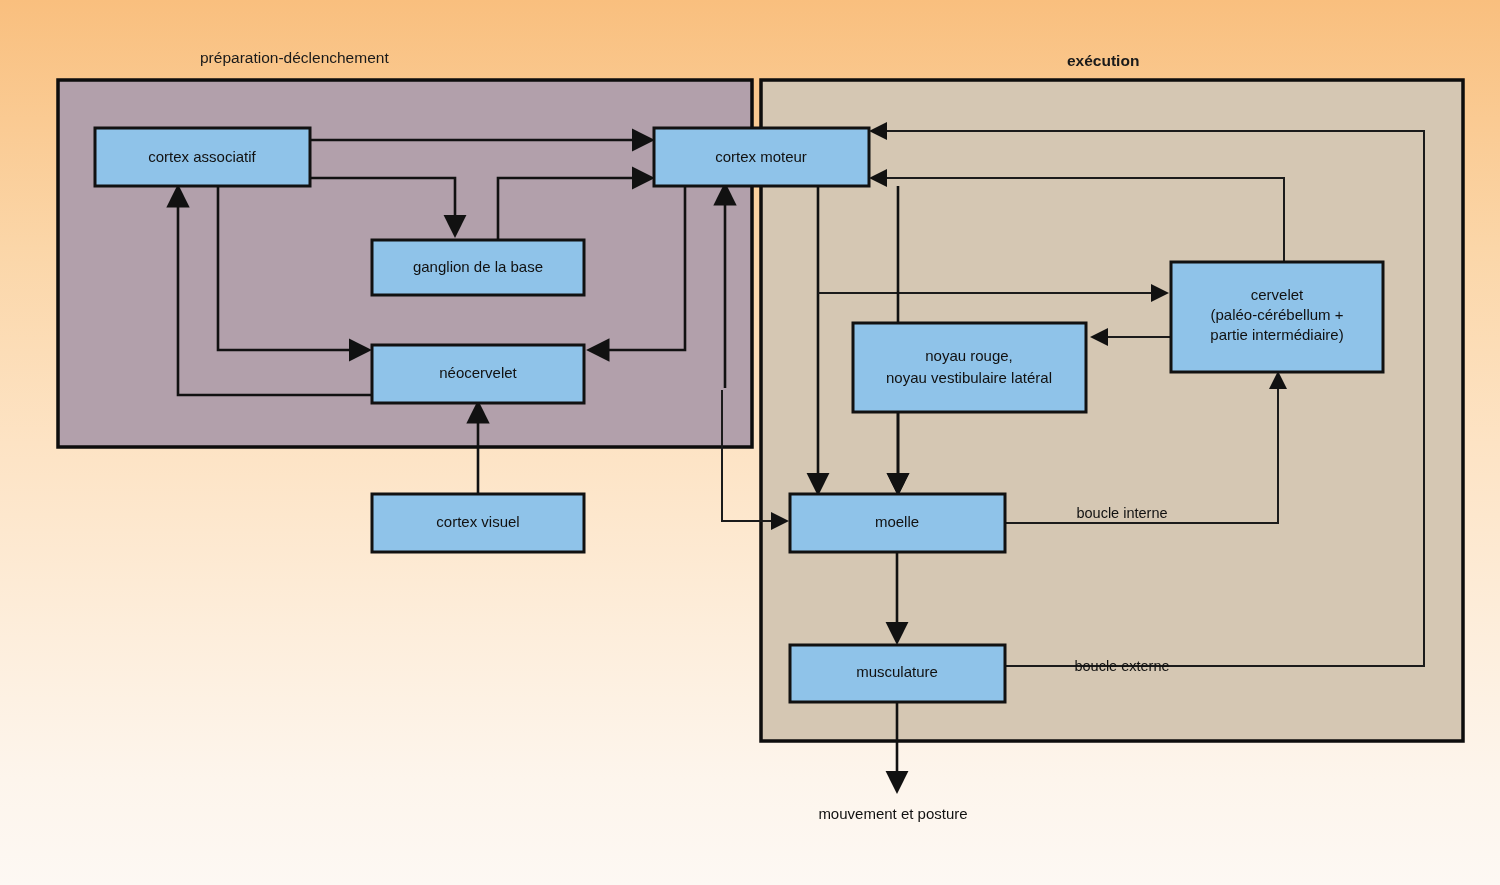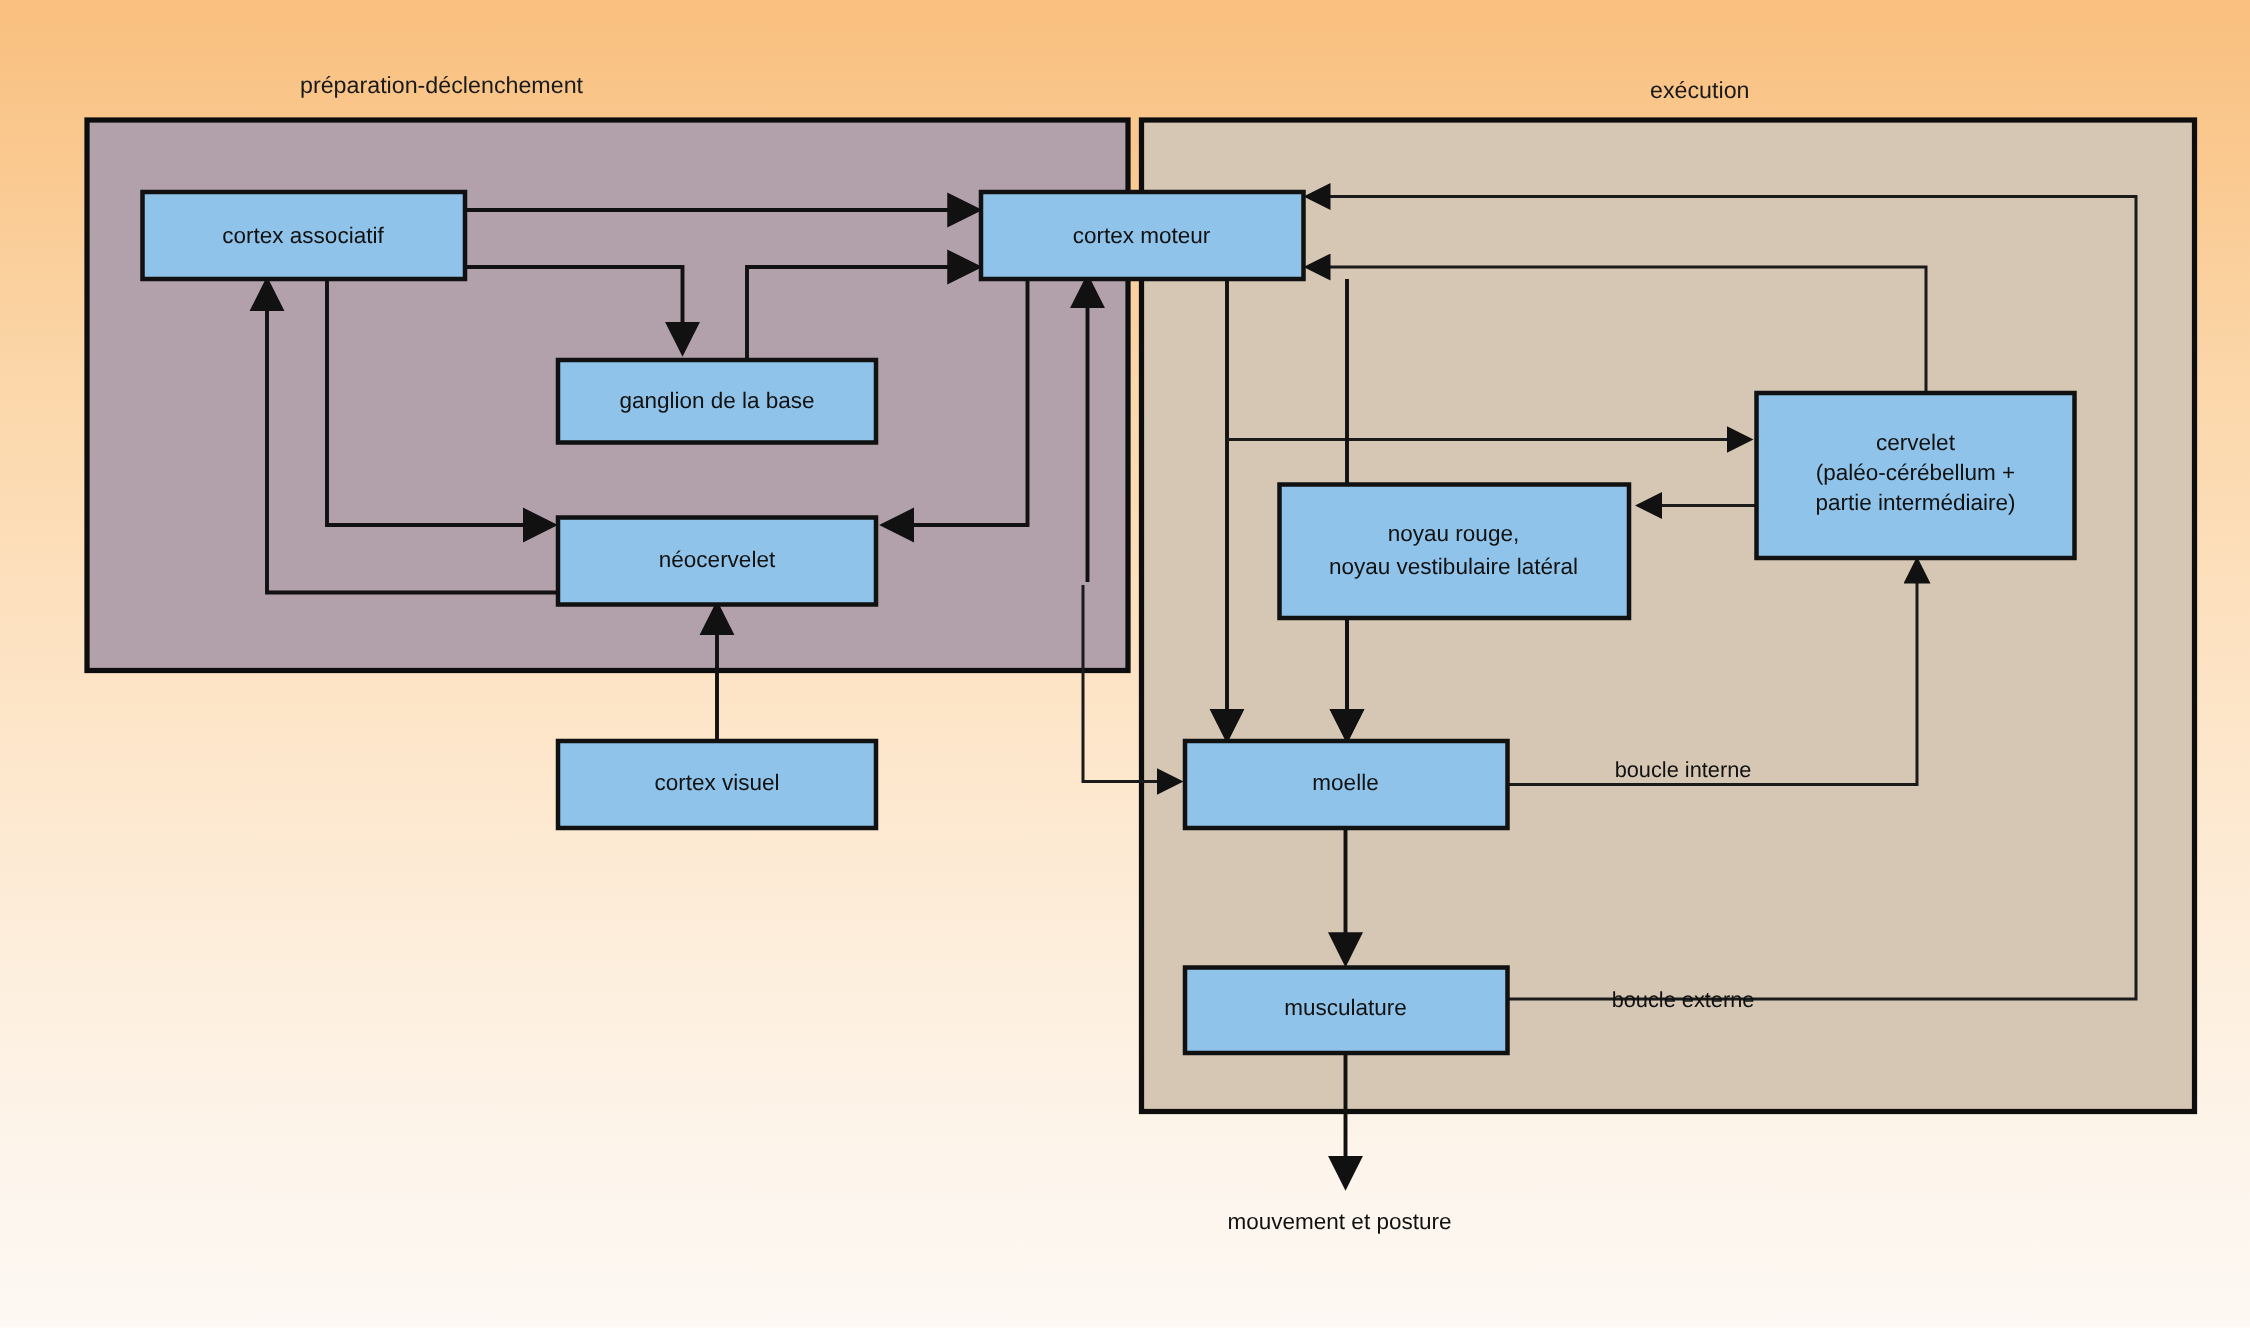--- a/index.html
+++ b/index.html
@@ -30,21 +30,21 @@
   .panel-rect{stroke:#0d0d0d;stroke-width:3.5;}
   .edge{fill:none;stroke:#1b1b1b;stroke-width:2;}
   .edge-thick{fill:none;stroke:#111;stroke-width:2.6;}
 </style>
 </head>
 <body>
 
 <div id="stage">
 
   <div class="panel-title" style="left:200px;top:49px;">préparation-déclenchement</div>
-  <div class="panel-title" style="left:1100px;top:52px;">exécution</div>
+  <div class="panel-title" style="left:1067px;top:52px;font-weight:bold;">exécution</div>
 
   <svg id="diagram" viewBox="0 0 1500 885">
     <defs>
       <marker id="ah" viewBox="0 0 12 12" refX="10" refY="6" markerWidth="9" markerHeight="9" orient="auto-start-reverse">
         <path d="M0,0 L12,6 L0,12 z" fill="#111"></path>
       </marker>
     </defs>
 
     <rect class="panel-rect" x="58" y="80" width="694" height="367" fill="#b2a0ab"></rect>
     <rect class="panel-rect" x="761" y="80" width="702" height="661" fill="#d5c7b3"></rect>

